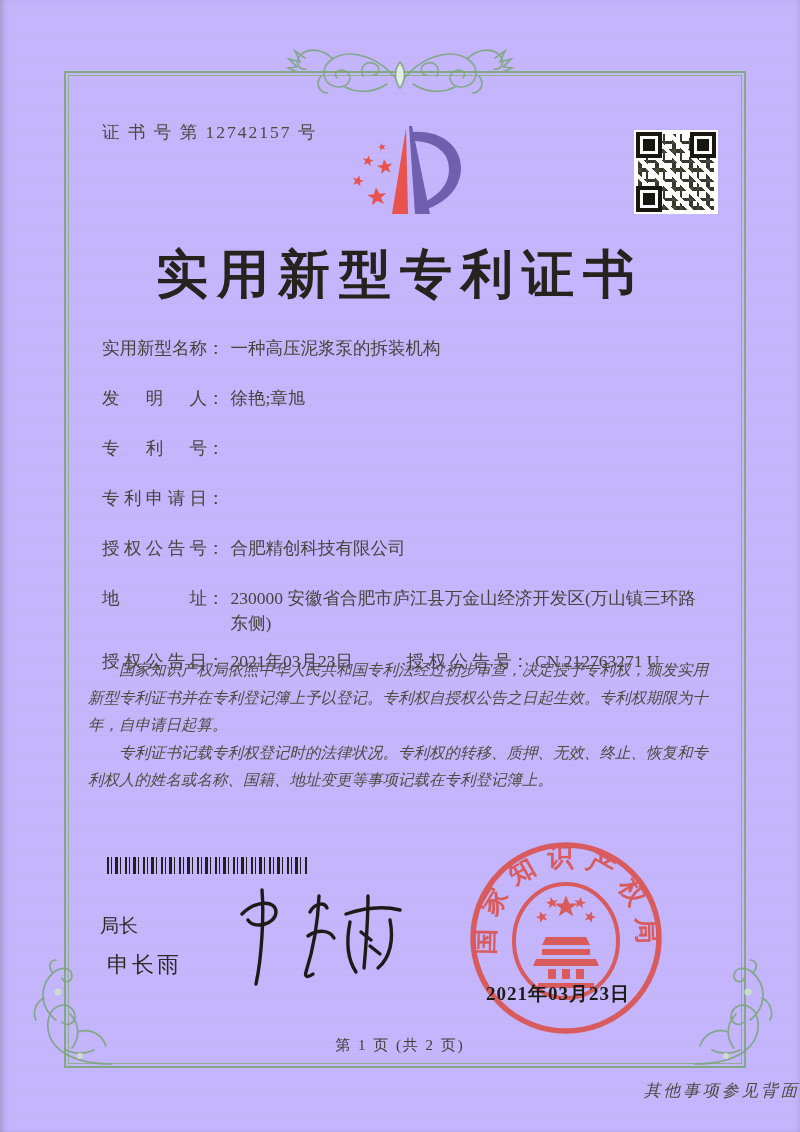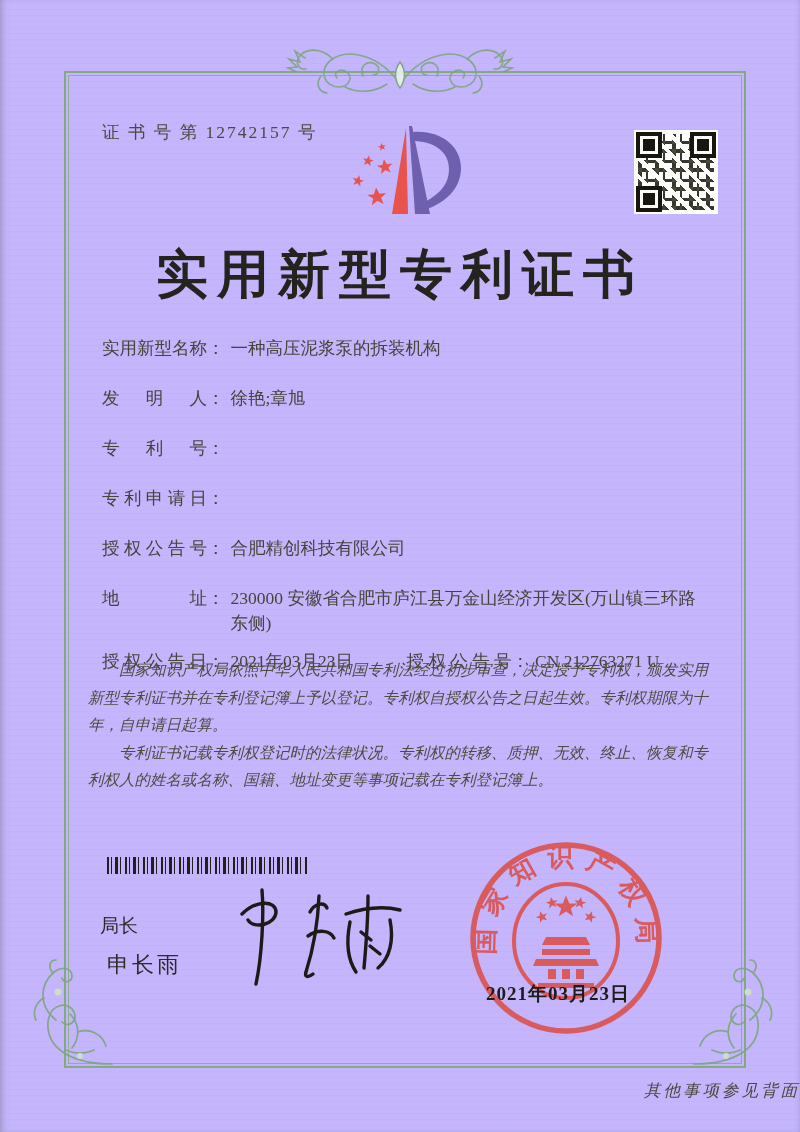--- a/index.html
+++ b/index.html
@@ -244,15 +244,16 @@
           <rect x="86" y="128" width="8" height="10"></rect>
           <rect x="100" y="128" width="8" height="10"></rect>
           <rect x="114" y="128" width="8" height="10"></rect>
           <path d="M76,142 h56 v5 h-56 Z"></path>
         </g>
       </g>
     </svg>
   </div>
   <div class="seal-date">2021年03月23日</div>
 
+  <div class="page-num">第 1 页 (共 2 页)</div>
   <div class="back-note">其他事项参见背面</div>
 
 </div>
 
 </body></html>

